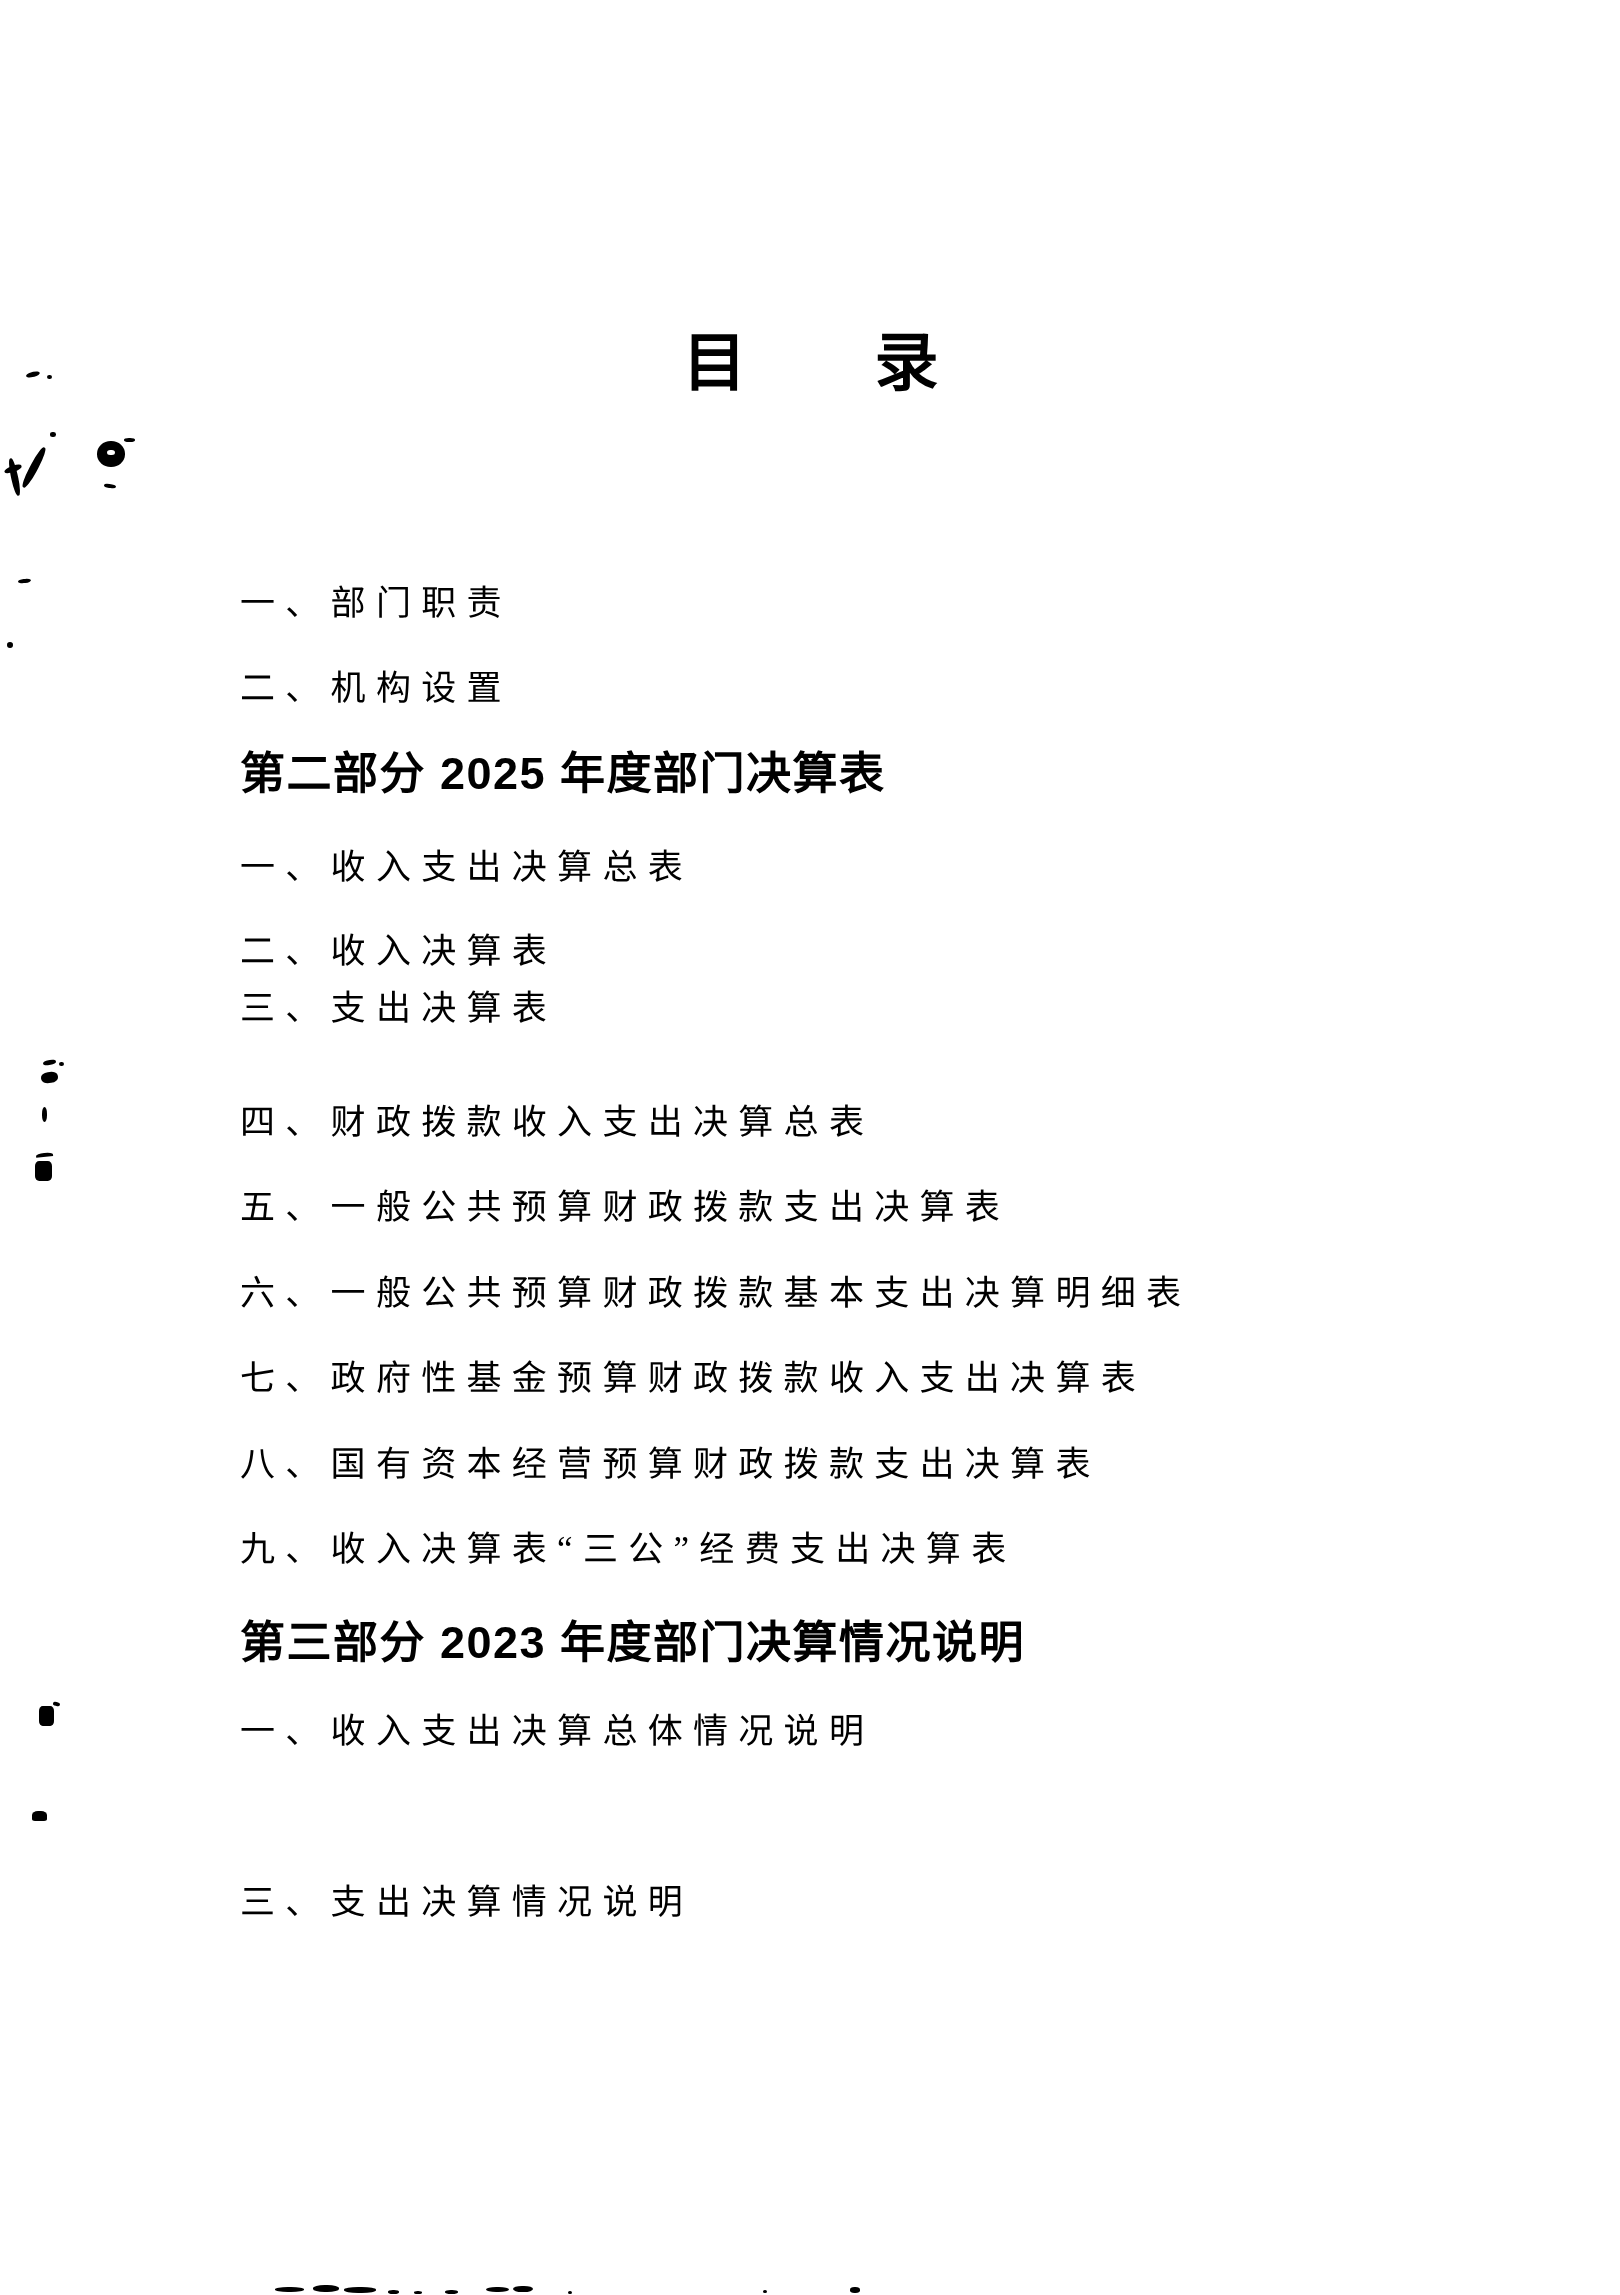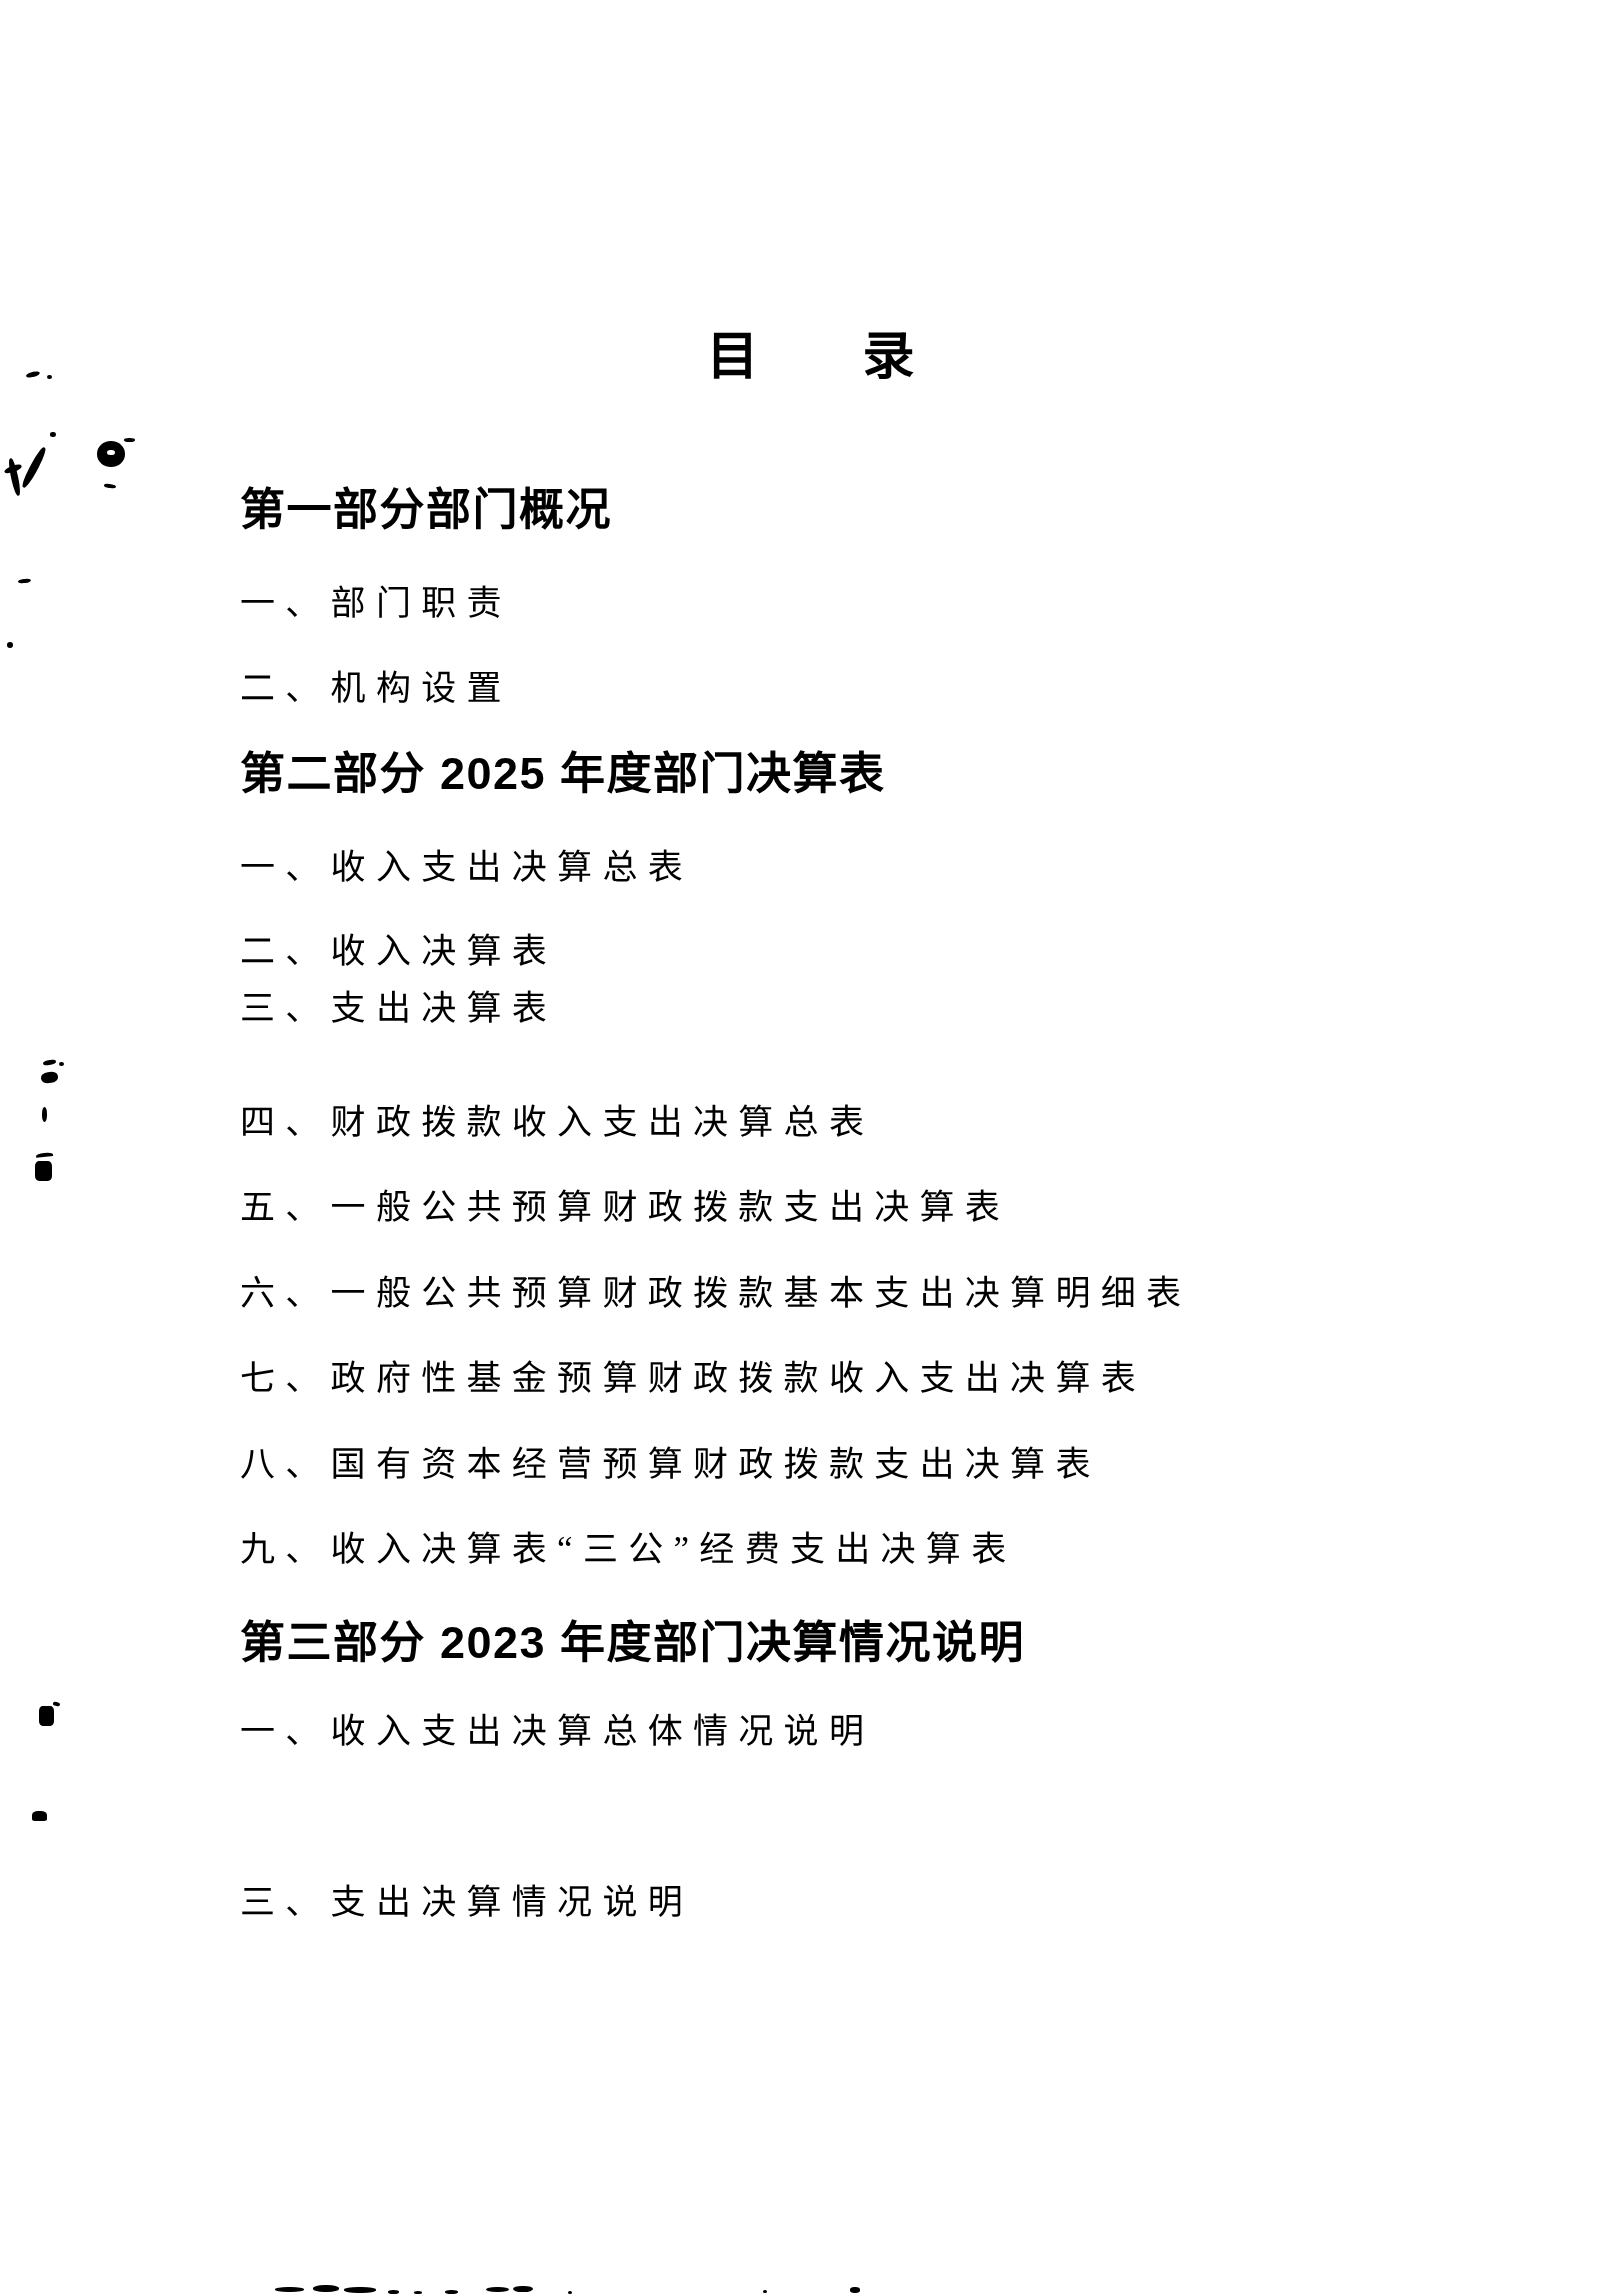--- a/index.html
+++ b/index.html
@@ -10,21 +10,21 @@
     color:#000;
     font-family:"Liberation Serif", serif;
     overflow:hidden;
   }
   .doc-title{
     position:absolute;
     top:328px;left:0;width:100%;
     text-align:center;
     font-family:"Liberation Sans", sans-serif;
     font-weight:900;
-    font-size:52px;
+    font-size:64px;
     line-height:1.1;
     white-space:nowrap;
   }
   .part-heading{
     position:absolute;
     left:240px;
     font-family:"Liberation Sans", sans-serif;
     font-weight:900;
     font-size:45px;
     letter-spacing:1.5px;
@@ -49,21 +49,20 @@
     background:#fff;border-radius:50%;
   }
 </style>
 </head>
 <body>
 
 <div class="page">
 
   <div class="doc-title">目　　录</div>
 
-  <div class="part-heading" style="top:484px">第一部分部门概况</div>
   <div class="toc-item" style="top:584px">一、部门职责</div>
   <div class="toc-item" style="top:669px">二、机构设置</div>
 
   <div class="part-heading" style="top:748px">第二部分 2025 年度部门决算表</div>
   <div class="toc-item" style="top:848px">一、收入支出决算总表</div>
   <div class="toc-item" style="top:932px">二、收入决算表</div>
   <div class="toc-item" style="top:989px">三、支出决算表</div>
   <div class="toc-item" style="top:1103px">四、财政拨款收入支出决算总表</div>
   <div class="toc-item" style="top:1188px">五、一般公共预算财政拨款支出决算表</div>
   <div class="toc-item" style="top:1274px">六、一般公共预算财政拨款基本支出决算明细表</div>

